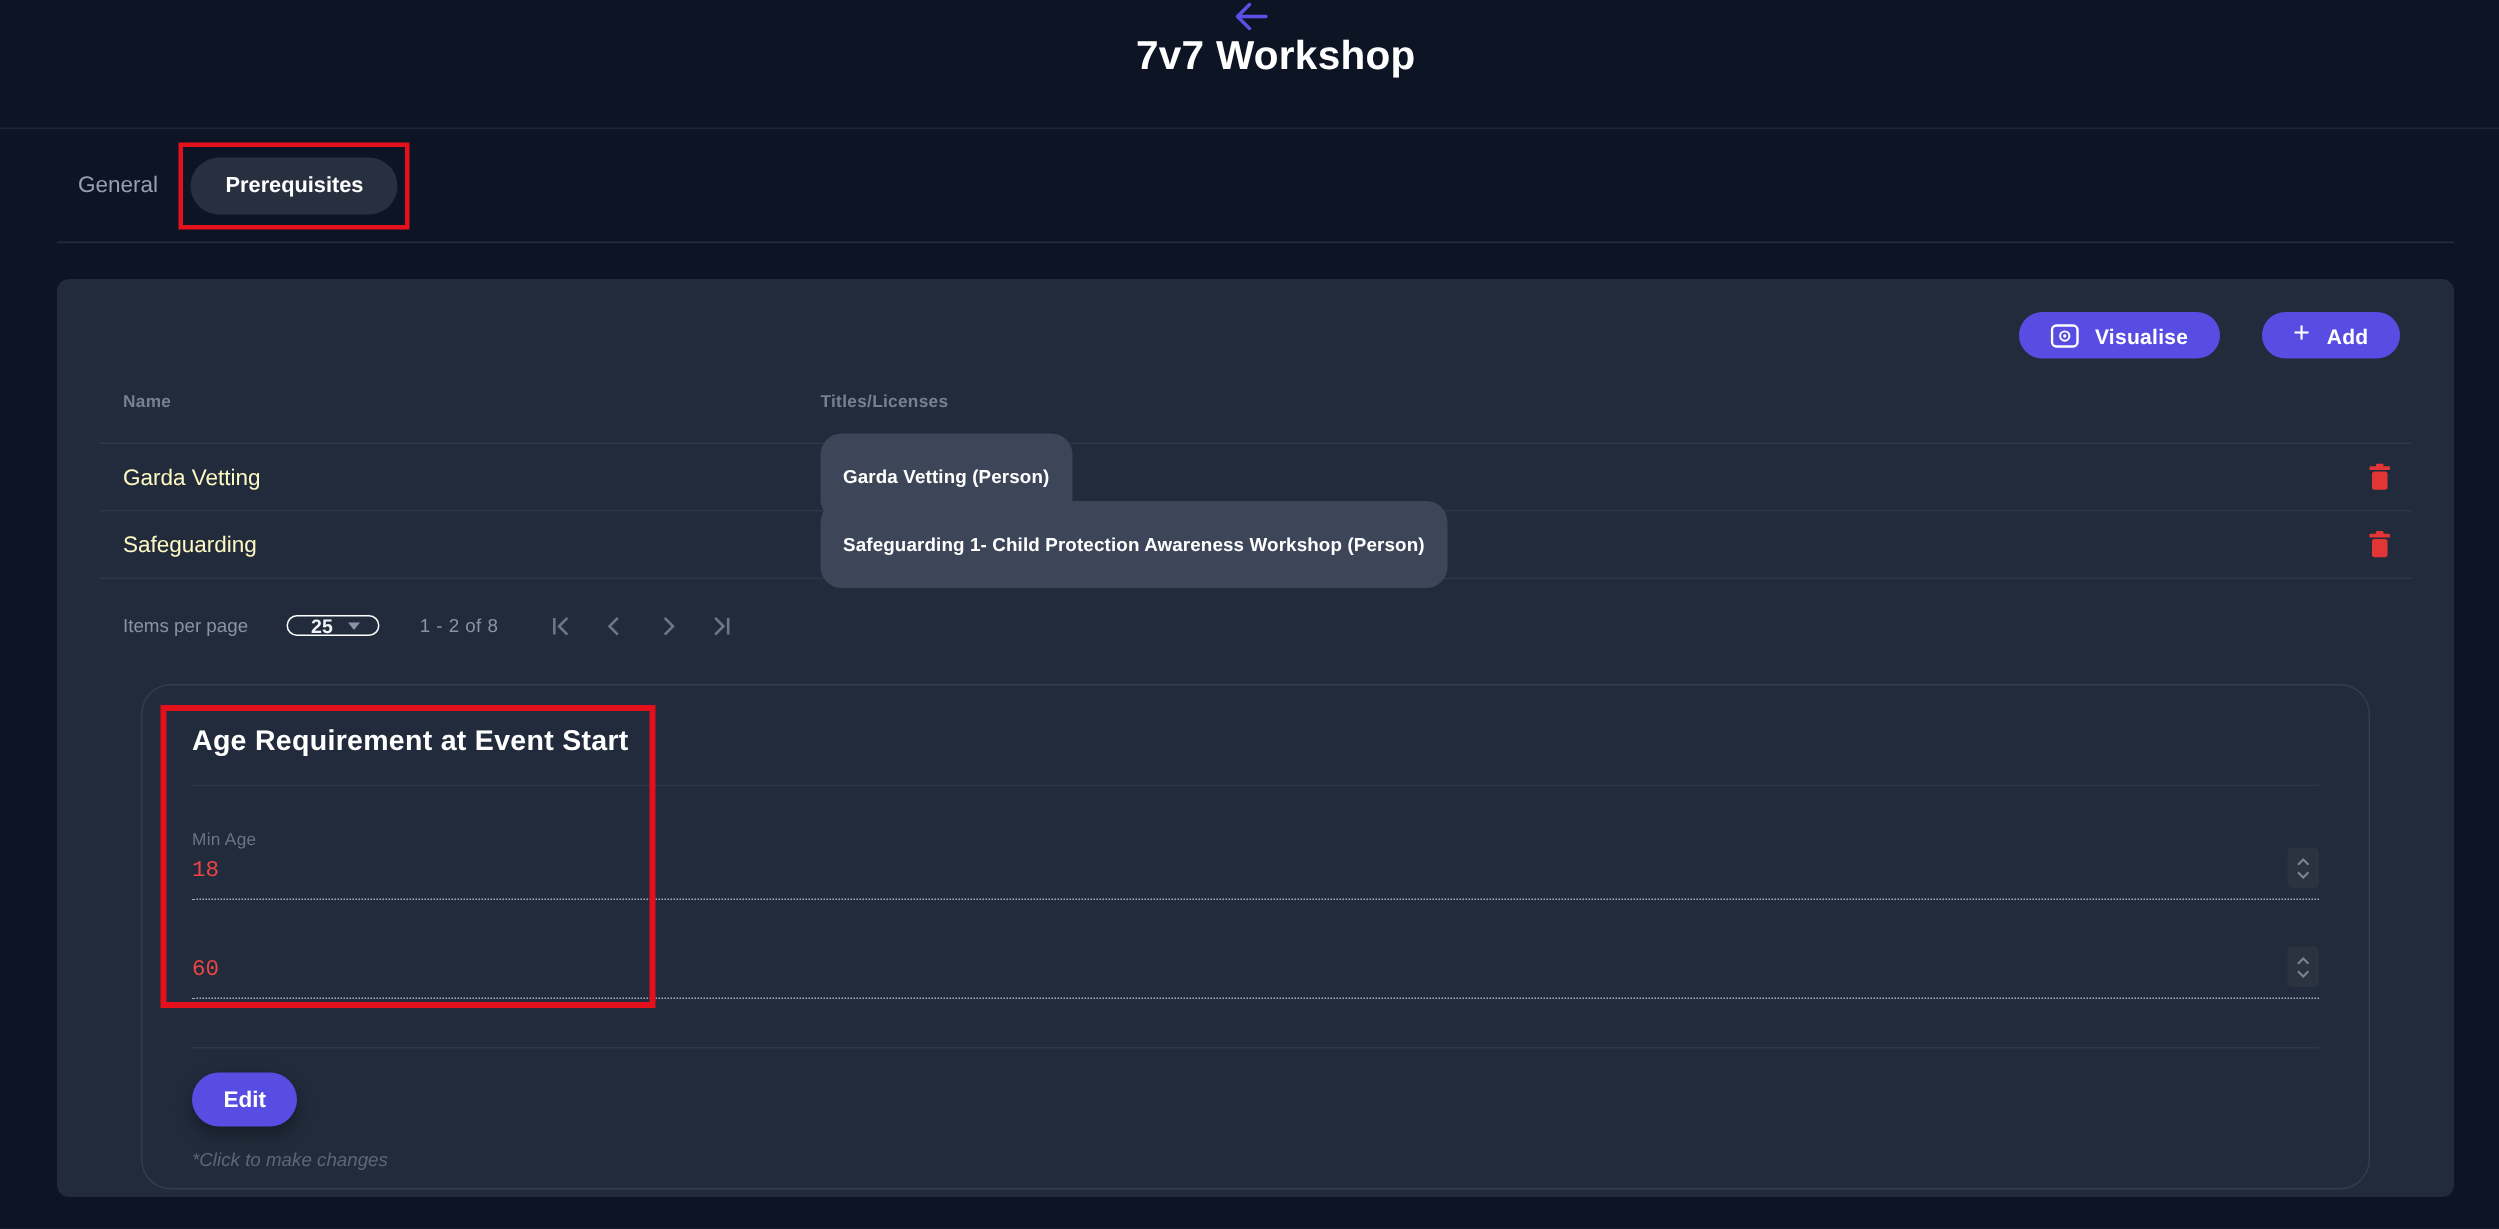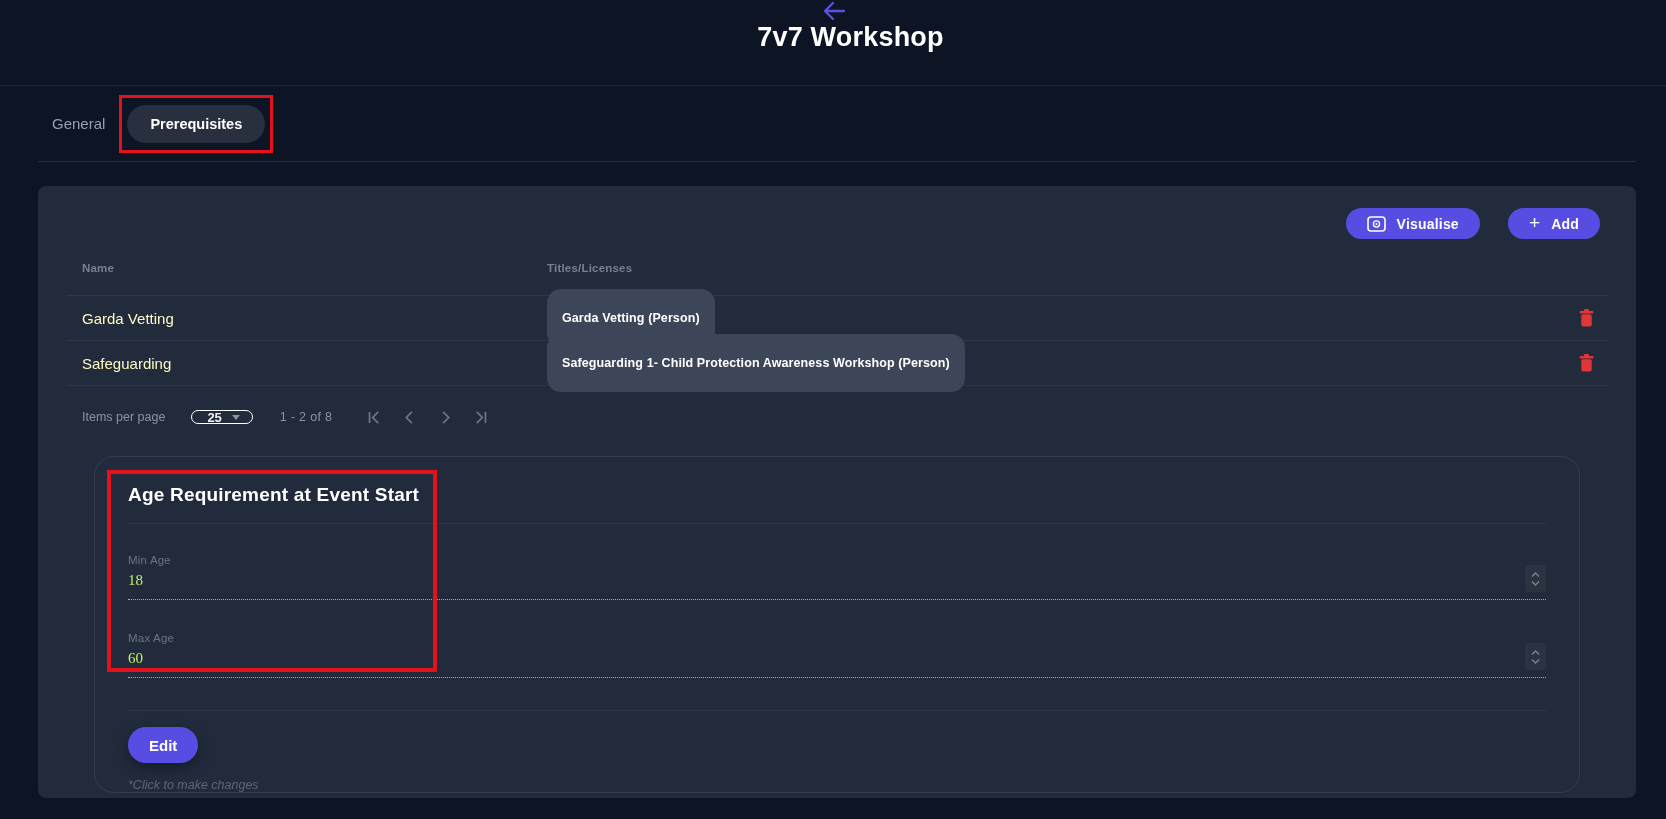--- a/index.html
+++ b/index.html
@@ -64,22 +64,22 @@
   
   .inner-card { margin:8px 28px 0; height:337px; border:1px solid #333d4e; border-radius:20px;
     position:relative; padding:0 33px; }
   .annotation-age { position:absolute; left:12px; top:13px; width:330px; height:202px;
     border:4px solid #e3111b; pointer-events:none; z-index:4; }
   .inner-title { color:#ffffff; font-size:19px; font-weight:bold; margin:0; padding:27px 0 17px; letter-spacing:.2px; }
   .inner-divider { height:1px; background:#2d3747; }
   .field { margin-top:30px; position:relative; }
   .field-label { color:#6b7486; font-size:11.5px; letter-spacing:.2px; }
   .field-input { display:block; width:100%; background:transparent; border:none;
-    border-bottom:1px dotted #a6afbf; color:#bef264; font-size:15px;
-    padding:6px 0 10px; font-family:Liberation Serif, serif; outline:none; }
+    border-bottom:1px dotted #a6afbf; color:#ef4444; font-size:15px;
+    padding:6px 0 10px; font-family:Liberation Mono, monospace; outline:none; }
   .spinner { position:absolute; right:0; bottom:8px; width:21px; height:27px; background:#2b3240;
     border-radius:3px; display:flex; flex-direction:column; align-items:center; justify-content:center;
     gap:2px; cursor:pointer; }
   .section-divider2 { height:1px; background:#2d3747; margin-top:32px; }
   .edit-btn { margin-top:16px; background:#574de2; color:#fff; border:none; border-radius:18px;
     height:36px; padding:0 21px; font-size:15px; font-weight:bold; font-family:inherit;
     box-shadow:0 5px 12px rgba(0,0,0,.35); cursor:pointer; }
   .hint { margin-top:15px; color:#5d6678; font-size:12.5px; font-style:italic; }
 </style>
 </head>
@@ -212,21 +212,20 @@
             <svg width="9" height="6" viewBox="0 0 9 6" fill="none" stroke="#7b8494" stroke-width="1.4">
                 <path d="M1 4.5L4.5 1 8 4.5"></path>
               </svg>
             <svg width="9" height="6" viewBox="0 0 9 6" fill="none" stroke="#7b8494" stroke-width="1.4">
                 <path d="M1 1.5L4.5 5 8 1.5"></path>
               </svg>
           </span>
         </div>
 
         <div class="field" style="margin-top:32px;">
-          <div class="field-label">Max Age</div>
           <input class="field-input" type="text" readonly="" value="60" style="">
           <span class="spinner">
             <svg width="9" height="6" viewBox="0 0 9 6" fill="none" stroke="#7b8494" stroke-width="1.4">
                 <path d="M1 4.5L4.5 1 8 4.5"></path>
               </svg>
             <svg width="9" height="6" viewBox="0 0 9 6" fill="none" stroke="#7b8494" stroke-width="1.4">
                 <path d="M1 1.5L4.5 5 8 1.5"></path>
               </svg>
           </span>
         </div>

